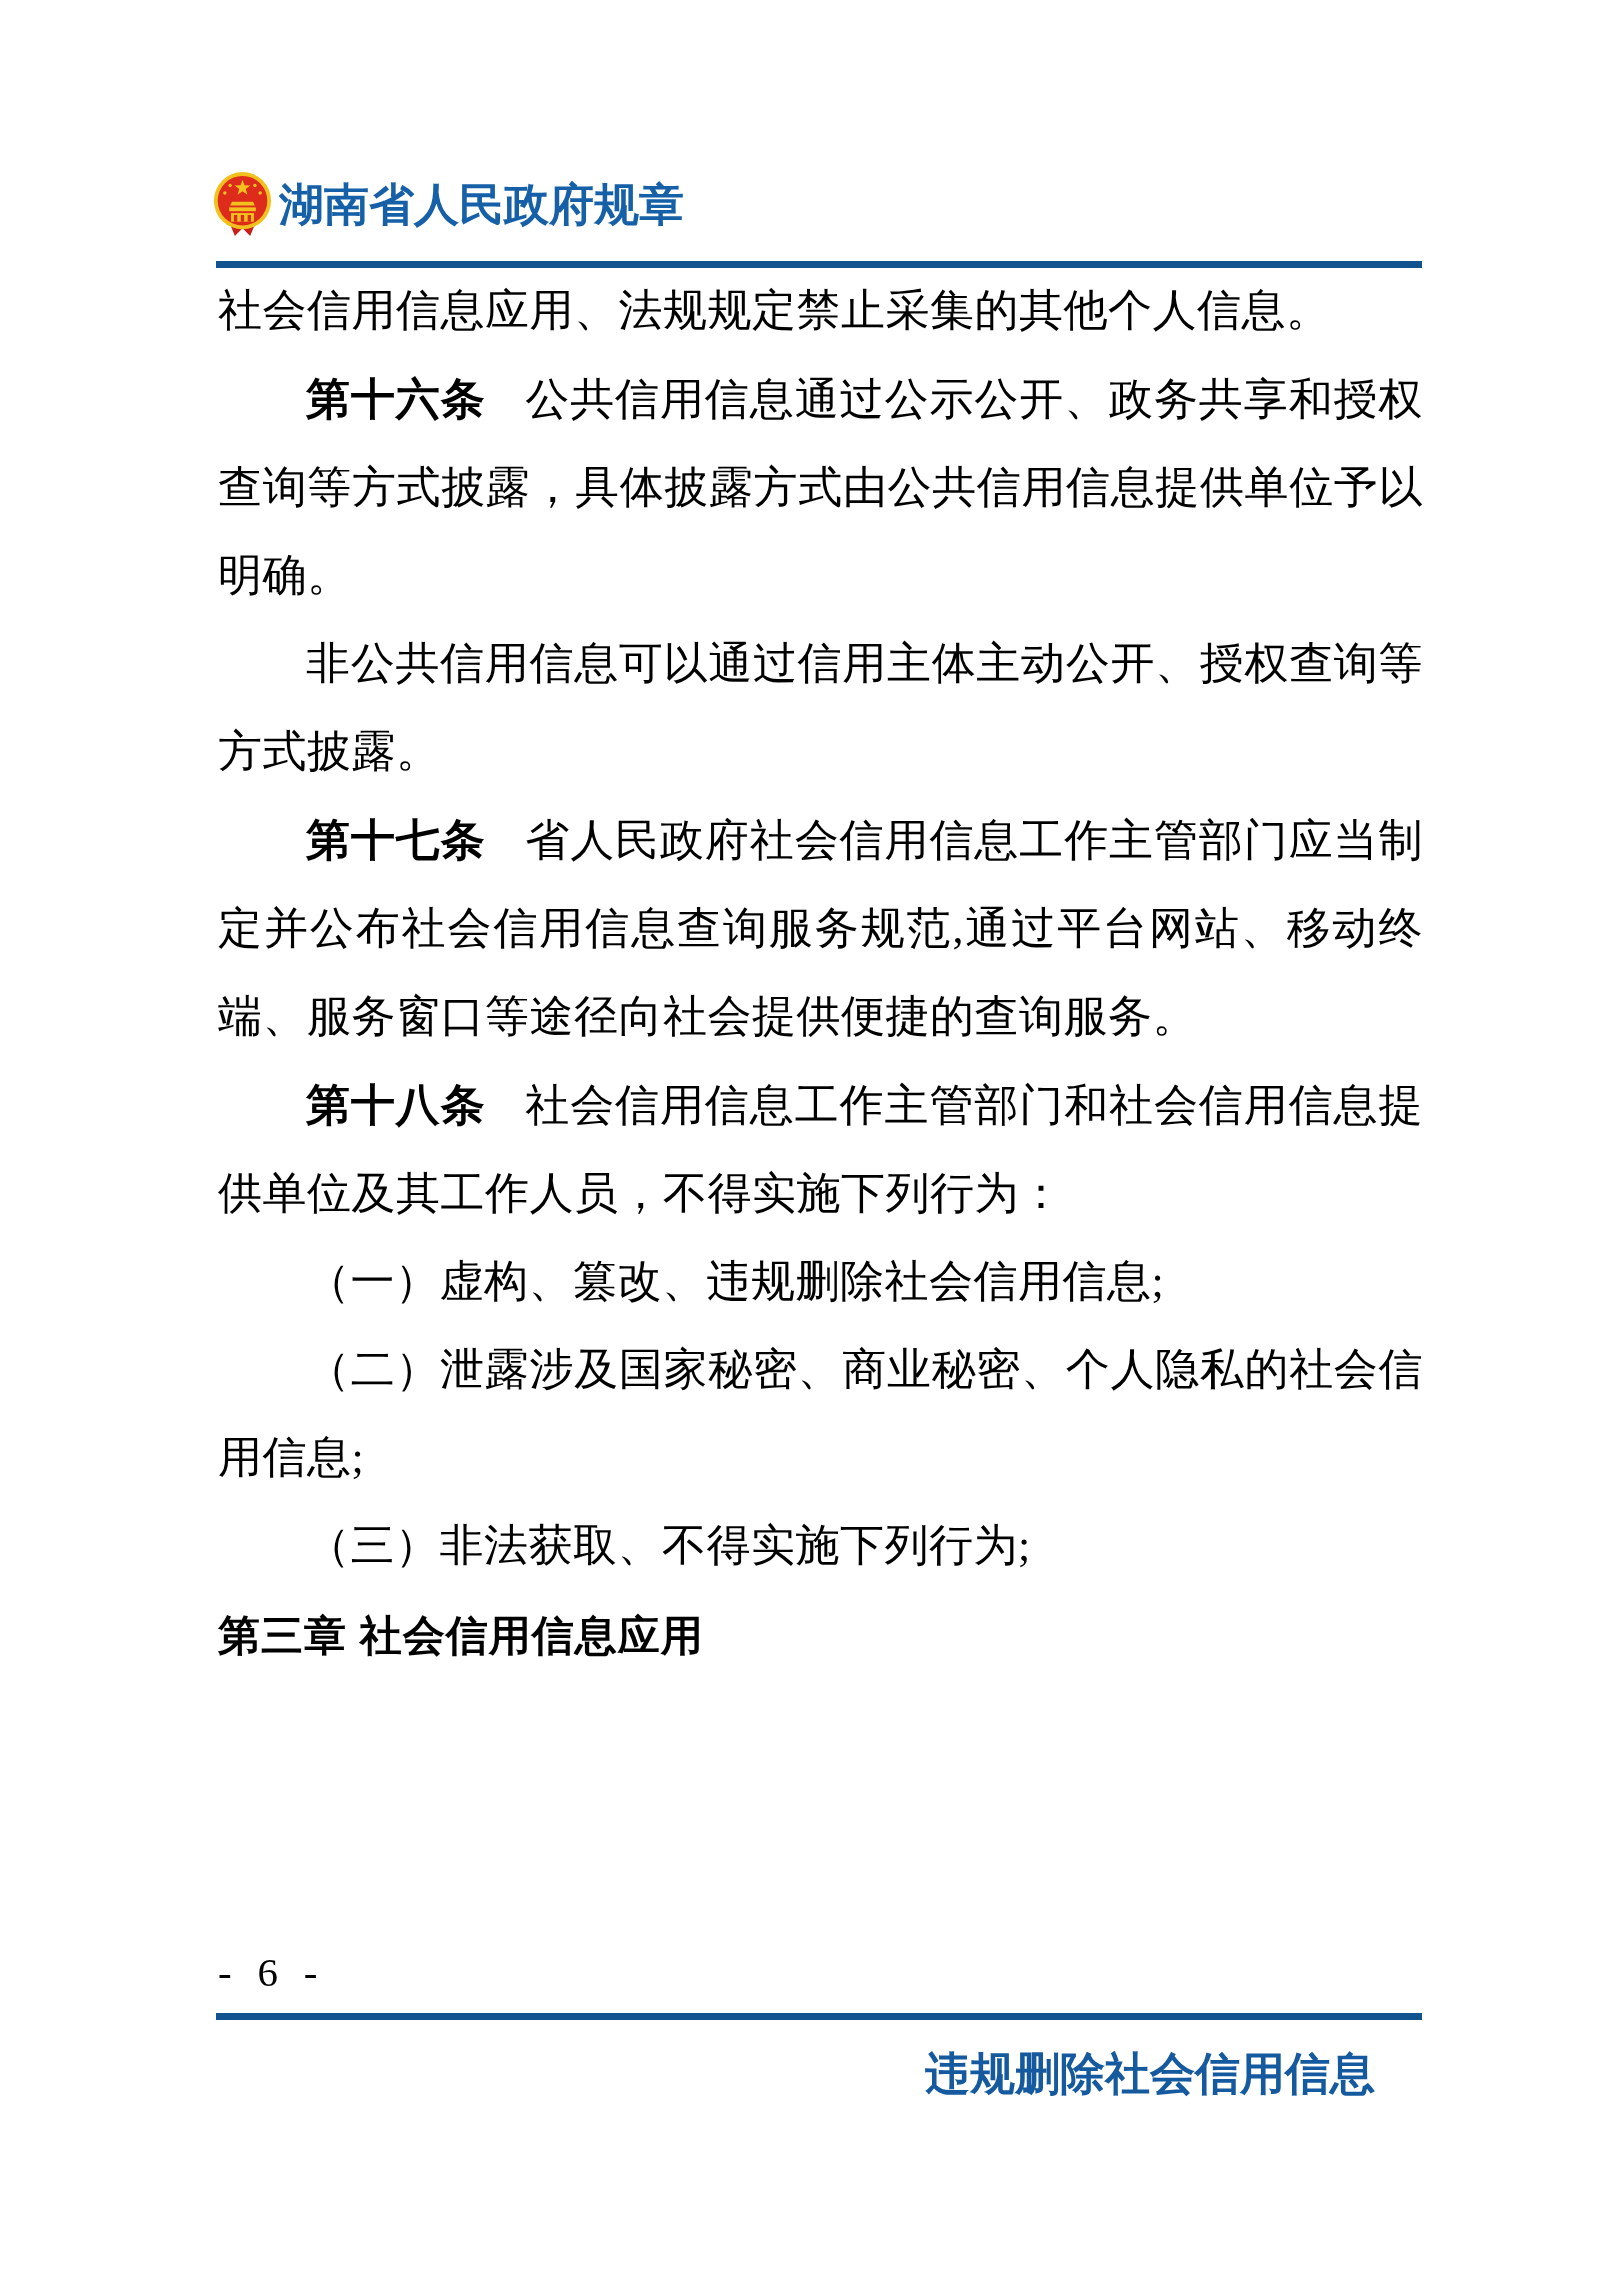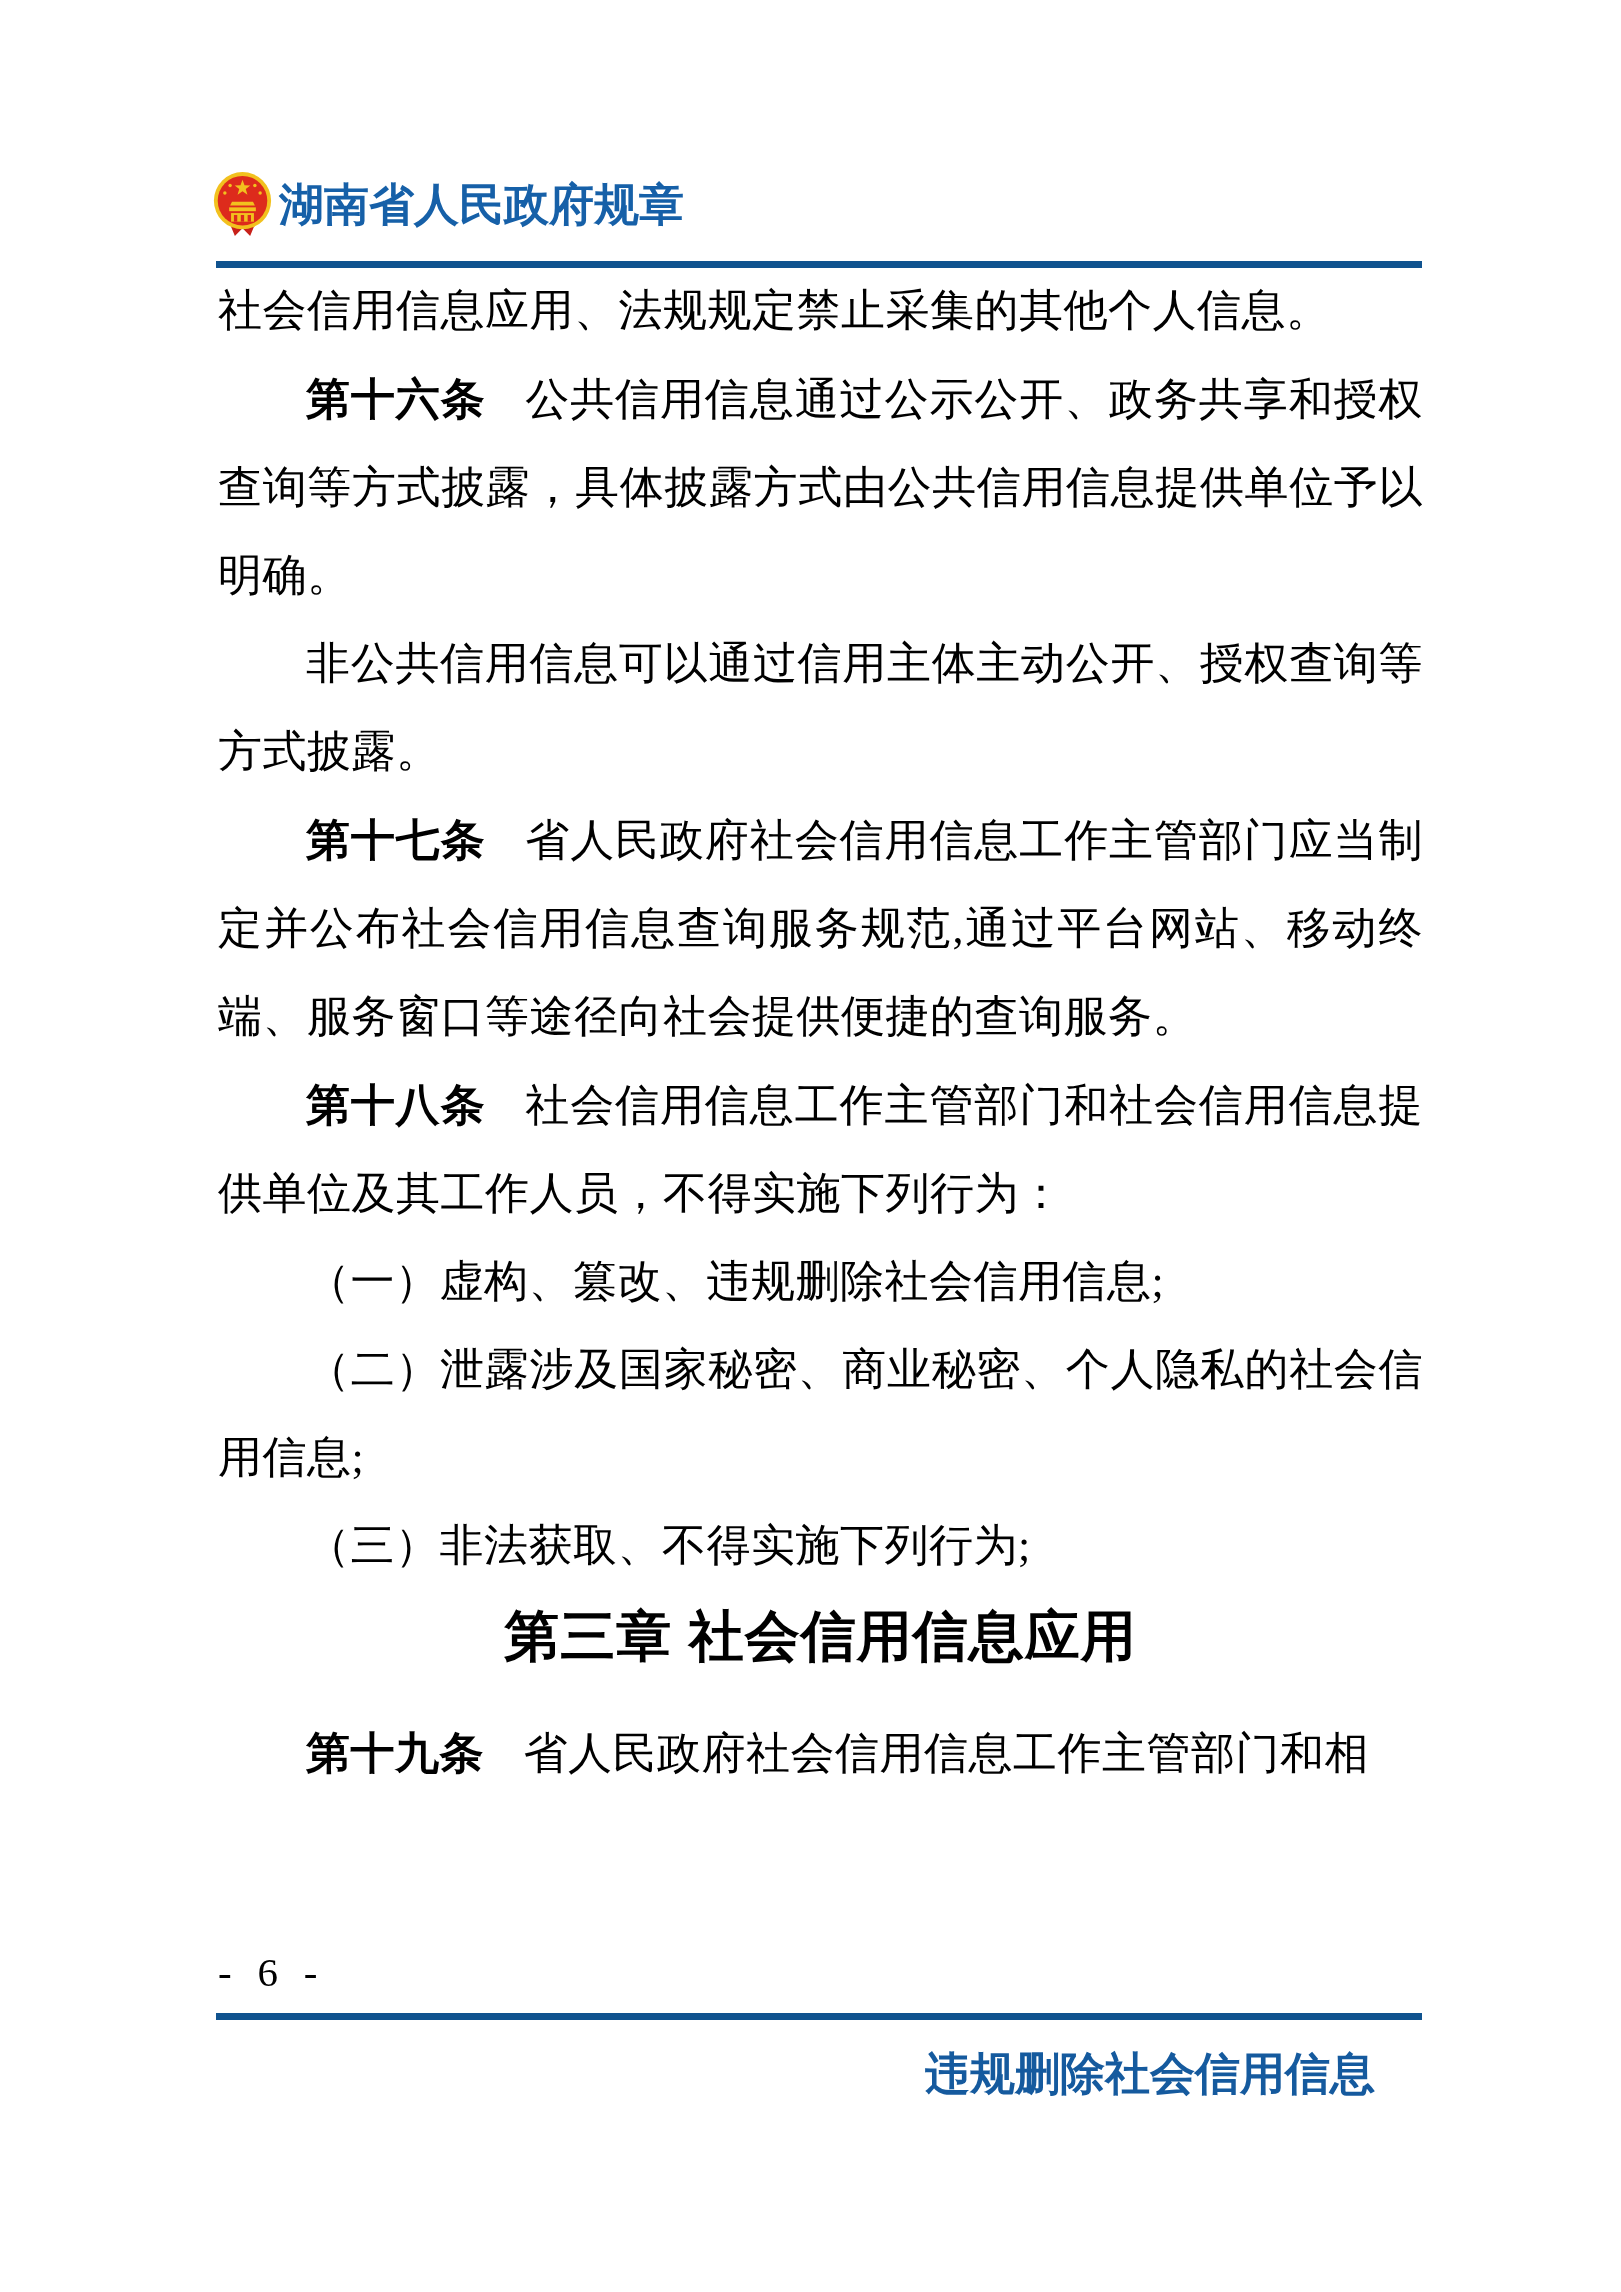--- a/index.html
+++ b/index.html
@@ -56,24 +56,23 @@
   .body-p.indent { text-indent: 2em; }
   .article-no {
     font-family: "Liberation Sans", sans-serif;
     font-weight: 700;
     margin-right: 0.9em;
     margin-top: 41px;
   }
   .chapter-heading {
     margin: 2px 0 29px 0;
     font-family: "Liberation Sans", sans-serif;
-    font-size: 55px;
+    font-size: 42px;
     font-weight: 700;
     line-height: 88px;
-    text-align: center;
     letter-spacing: 1px;
   }
 
   
   .page-number {
     position: absolute;
     left: 218px;
     top: 1952px;
     font-size: 41px;
     letter-spacing: 7.8px;
@@ -135,21 +134,20 @@
   <div class="body-text">
       <p class="body-p">社会信用信息应用、法规规定禁止采集的其他个人信息。</p>
       <p class="body-p indent"><span class="article-no">第十六条</span>公共信用信息通过公示公开、政务共享和授权查询等方式披露，具体披露方式由公共信用信息提供单位予以明确。</p>
       <p class="body-p indent">非公共信用信息可以通过信用主体主动公开、授权查询等方式披露。</p>
       <p class="body-p indent"><span class="article-no">第十七条</span>省人民政府社会信用信息工作主管部门应当制定并公布社会信用信息查询服务规范,通过平台网站、移动终端、服务窗口等途径向社会提供便捷的查询服务。</p>
       <p class="body-p indent"><span class="article-no">第十八条</span>社会信用信息工作主管部门和社会信用信息提供单位及其工作人员，不得实施下列行为：</p>
       <p class="body-p indent">（一）虚构、篡改、违规删除社会信用信息;</p>
       <p class="body-p indent">（二）泄露涉及国家秘密、商业秘密、个人隐私的社会信用信息;</p>
       <p class="body-p indent">（三）非法获取、不得实施下列行为;</p>
       <h2 class="chapter-heading">第三章 社会信用信息应用</h2>
-      <p class="body-p indent"><span class="article-no">第十九条</span>省人民政府社会信用信息工作主管部门和相</p>
     </div>
 
   <div class="page-number">- 6 -</div>
   <div class="footer-rule"></div>
   <div class="publisher">违规删除社会信用信息</div>
 
 </div>
 
 
 </body></html>

